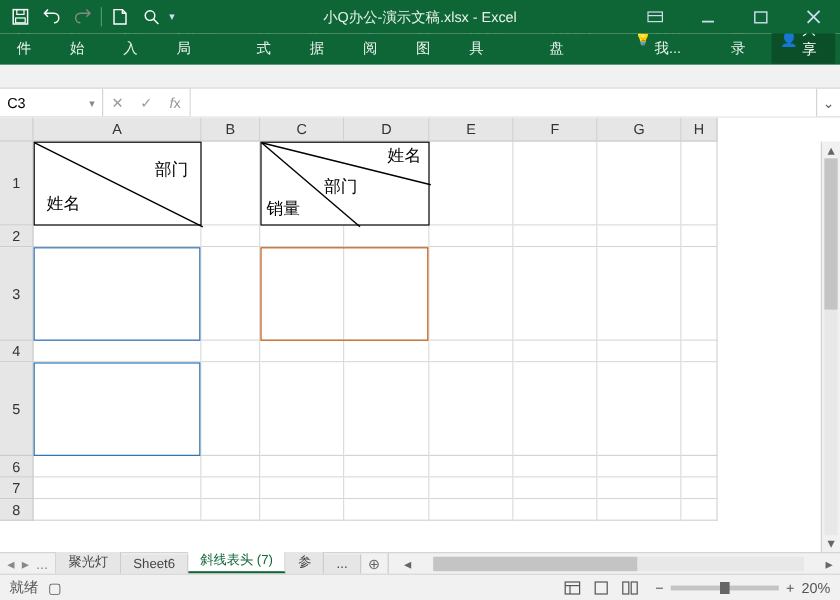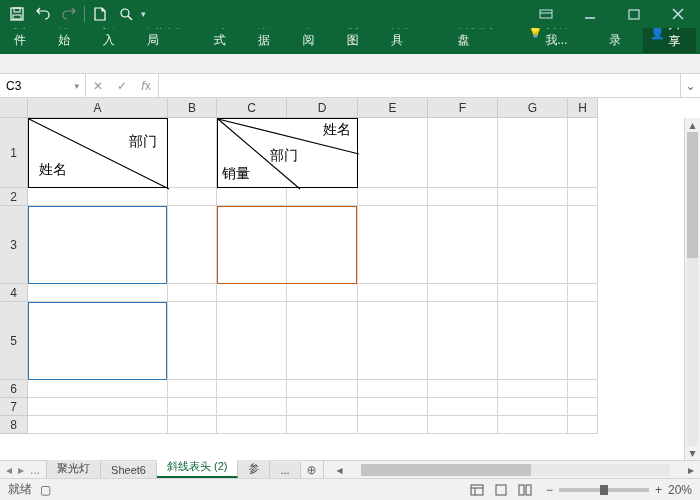--- a/index.html
+++ b/index.html
@@ -94,20 +94,21 @@
         </svg>
       </div>
     <div class="ico">
         <svg width="14" height="14" viewBox="0 0 14 14">
           <circle cx="6" cy="6" r="4" fill="none" stroke="#fff" stroke-width="1.2"></circle>
           <line x1="9" y1="9" x2="13" y2="13" stroke="#fff" stroke-width="1.2"></line>
         </svg>
       </div>
     <span style="color:#cde;font-size:9px">▾</span>
   </div>
+  <div class="title-center">小Q办公-演示文稿.xlsx - Excel</div>
   <div class="winctrl">
     <div>
         <svg width="14" height="10">
           <rect x="1" y="1" width="12" height="8" fill="none" stroke="#cde"></rect>
           <line x1="1" y1="4" x2="13" y2="4" stroke="#cde"></line>
         </svg>
       </div>
     <div>
         <svg width="12" height="12">
           <line x1="1" y1="10" x2="11" y2="10" stroke="#cde" stroke-width="1.5"></line>
@@ -305,21 +306,21 @@
 
 <div class="hscroll-row">
   <div class="tab-nav">
     <span>◂</span>
     <span>▸</span>
     <span>...</span>
   </div>
   <div class="sheet-tabs" id="sheettabs">
       <div class="sheet-tab">聚光灯</div>
       <div class="sheet-tab">Sheet6</div>
-      <div class="sheet-tab active">斜线表头 (2)</div>
+      <div class="sheet-tab active">斜线表头 (7)</div>
       <div class="sheet-tab">参</div>
       <div class="sheet-tab">...</div>
     </div>
   <div class="add-sheet">⊕</div>
   <div style="width:8px;border-left:1px solid #ccc"></div>
   <div class="hscroll">
     <div class="arr">◂</div>
     <div class="hscroll-track">
         <div class="hscroll-thumb"></div>
       </div>

